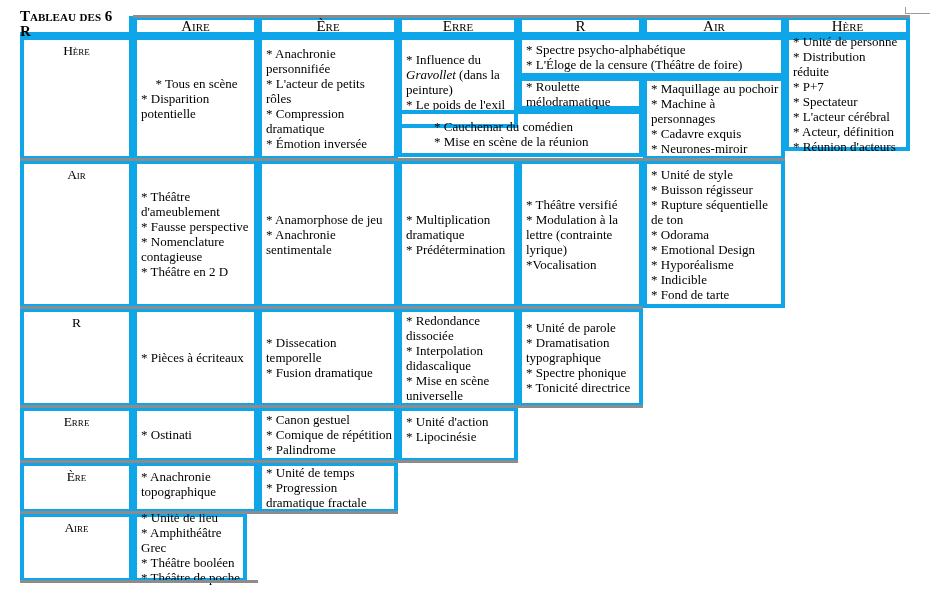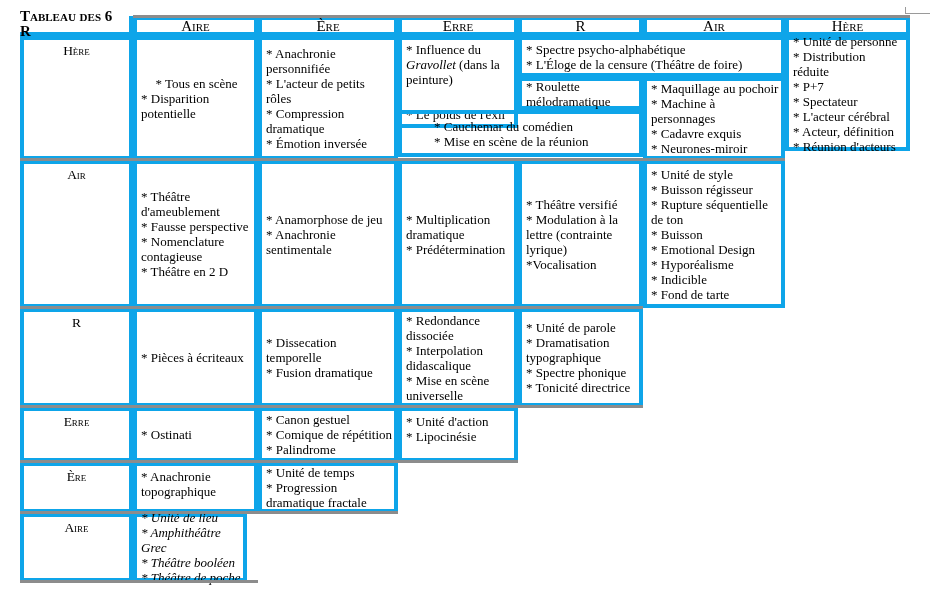--- a/index.html
+++ b/index.html
@@ -38,21 +38,21 @@
       <div class="cell body-cell" style="left: 133px; top: 36px; width: 125px; height: 124px; align-items: center;">
         <div class="item">* Tous en scène</div>
         <div class="item">* Disparition potentielle</div>
       </div>
       <div class="cell body-cell" style="left: 258px; top: 36px; width: 140px; height: 124px;">
         <div class="item">* Anachronie personnifiée</div>
         <div class="item">* L'acteur de petits rôles</div>
         <div class="item">* Compression dramatique</div>
         <div class="item">* Émotion inversée</div>
       </div>
-      <div class="cell body-cell" style="left: 398px; top: 36px; width: 120px; height: 92px; justify-content: space-between;">
+      <div class="cell body-cell" style="left: 398px; top: 36px; width: 120px; height: 92px;">
         <div class="item">* Influence du <i>Gravollet</i> (dans la peinture)</div>
         <div class="item">* Le poids de l'exil</div>
       </div>
       <div class="cell body-cell" style="left: 518px; top: 36px; width: 267px; height: 41px;">
         <div class="item">* Spectre psycho-alphabétique</div>
         <div class="item">* L'Éloge de la censure (Théâtre de foire)</div>
       </div>
       <div class="cell body-cell" style="left: 518px; top: 77px; width: 125px; height: 33px;">
         <div class="item">* Roulette mélodramatique</div>
       </div>
@@ -92,21 +92,21 @@
       </div>
       <div class="cell body-cell" style="left: 518px; top: 160px; width: 125px; height: 148px;">
         <div class="item">* Théâtre versifié</div>
         <div class="item">* Modulation à la lettre (contrainte lyrique)</div>
         <div class="item">*Vocalisation</div>
       </div>
       <div class="cell body-cell" style="left: 643px; top: 160px; width: 142px; height: 148px;">
         <div class="item">* Unité de style</div>
         <div class="item">* Buisson régisseur</div>
         <div class="item">* Rupture séquentielle de ton</div>
-        <div class="item">* Buisson</div>
+        <div class="item">* Odorama</div>
         <div class="item">* Emotional Design</div>
         <div class="item">* Hyporéalisme</div>
         <div class="item">* Indicible</div>
         <div class="item">* Fond de tarte</div>
       </div>
       <div class="cell label-cell" style="left: 20px; top: 308px; width: 113px; height: 99px;">R</div>
       <div class="cell body-cell" style="left: 133px; top: 308px; width: 125px; height: 99px;">
         <div class="item">* Pièces à écriteaux</div>
       </div>
       <div class="cell body-cell" style="left: 258px; top: 308px; width: 140px; height: 99px;">
@@ -139,21 +139,21 @@
       </div>
       <div class="cell label-cell" style="left: 20px; top: 462px; width: 113px; height: 51px;">Ère</div>
       <div class="cell body-cell top" style="left: 133px; top: 462px; width: 125px; height: 51px;">
         <div class="item">* Anachronie topographique</div>
       </div>
       <div class="cell body-cell" style="left: 258px; top: 462px; width: 140px; height: 51px;">
         <div class="item">* Unité de temps</div>
         <div class="item">* Progression dramatique fractale</div>
       </div>
       <div class="cell label-cell" style="left: 20px; top: 513px; width: 113px; height: 69px;">Aire</div>
-      <div class="cell body-cell" style="left: 133px; top: 513px; width: 114px; height: 69px; font-style: italic;">
+      <div class="cell body-cell" style="left: 133px; top: 513px; width: 114px; height: 69px;">
         <div class="item">* Unité de lieu</div>
         <div class="item">* Amphithéâtre Grec</div>
         <div class="item">* Théâtre booléen</div>
         <div class="item">* Théâtre de poche</div>
       </div>
     </div>
 
   <div class="hline" style="left:133px;top:15px;width:777px"></div>
   <div class="hline" style="left:20px;top:158px;width:765px"></div>
   <div class="hline" style="left:20px;top:306px;width:623px"></div>

